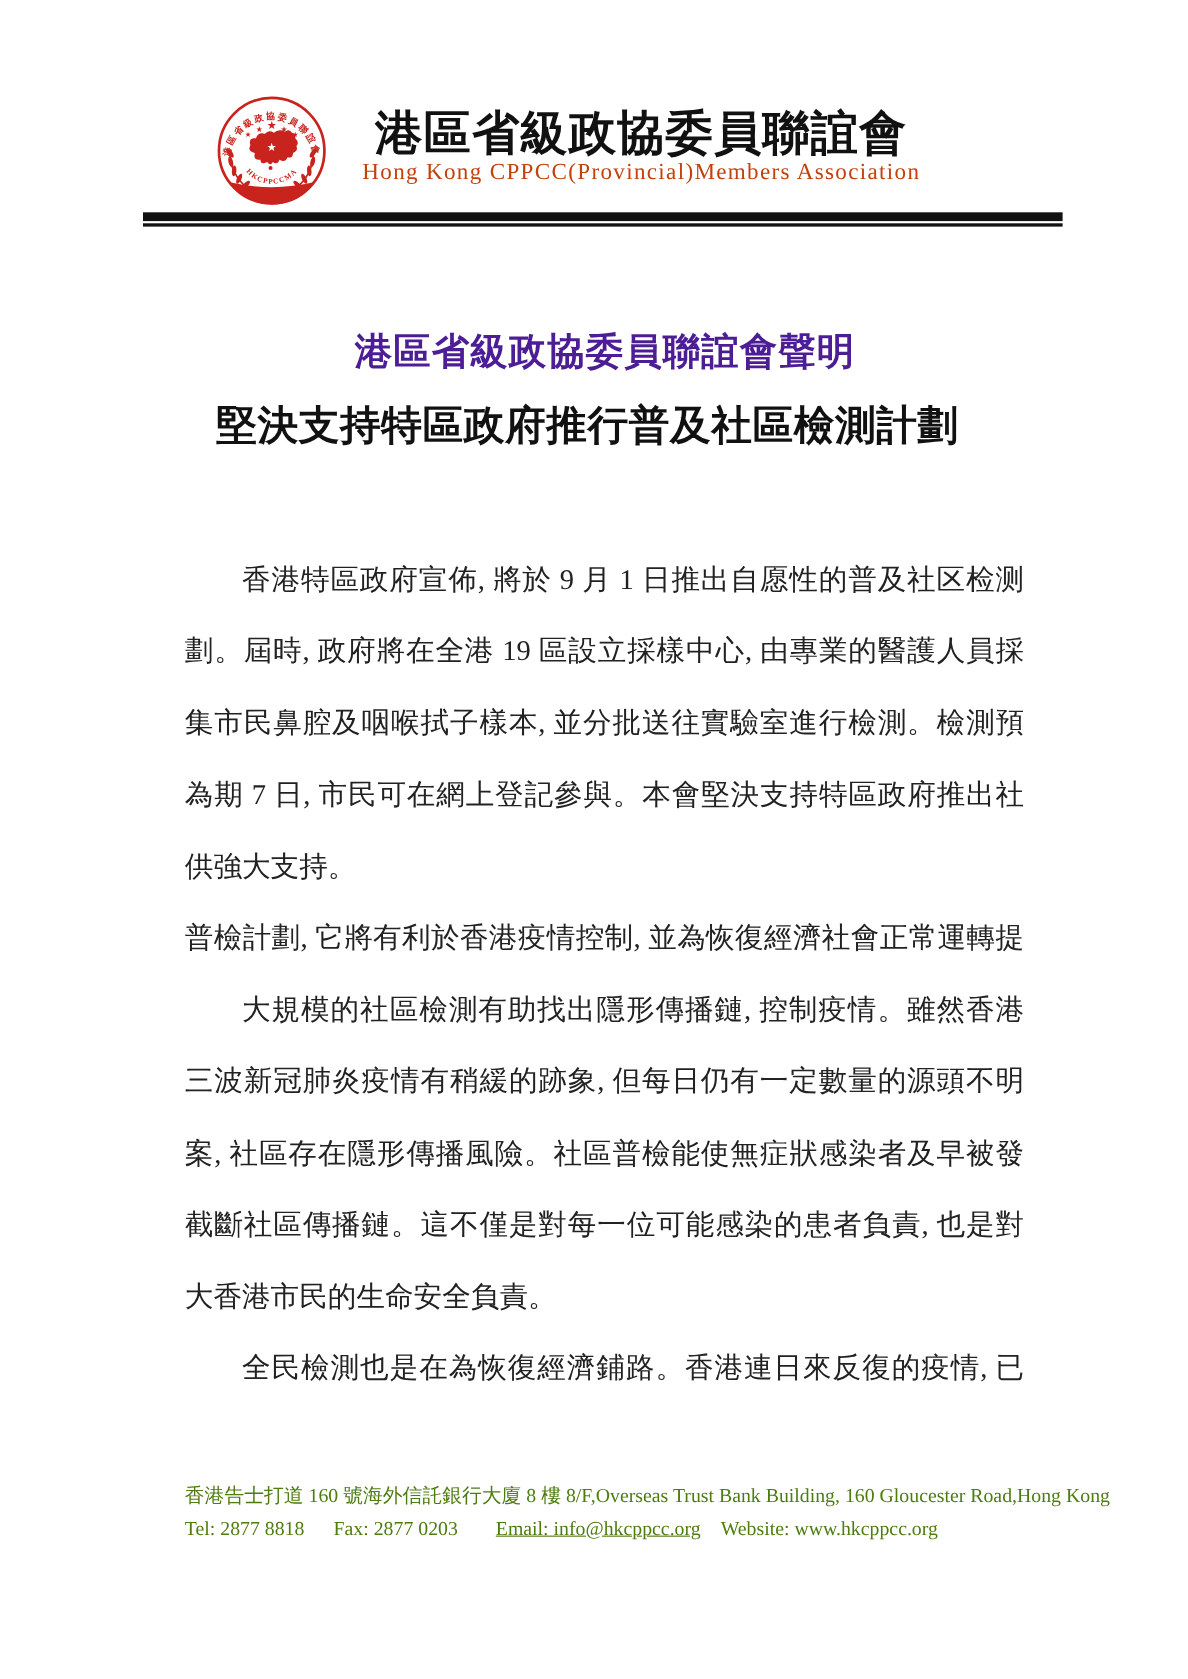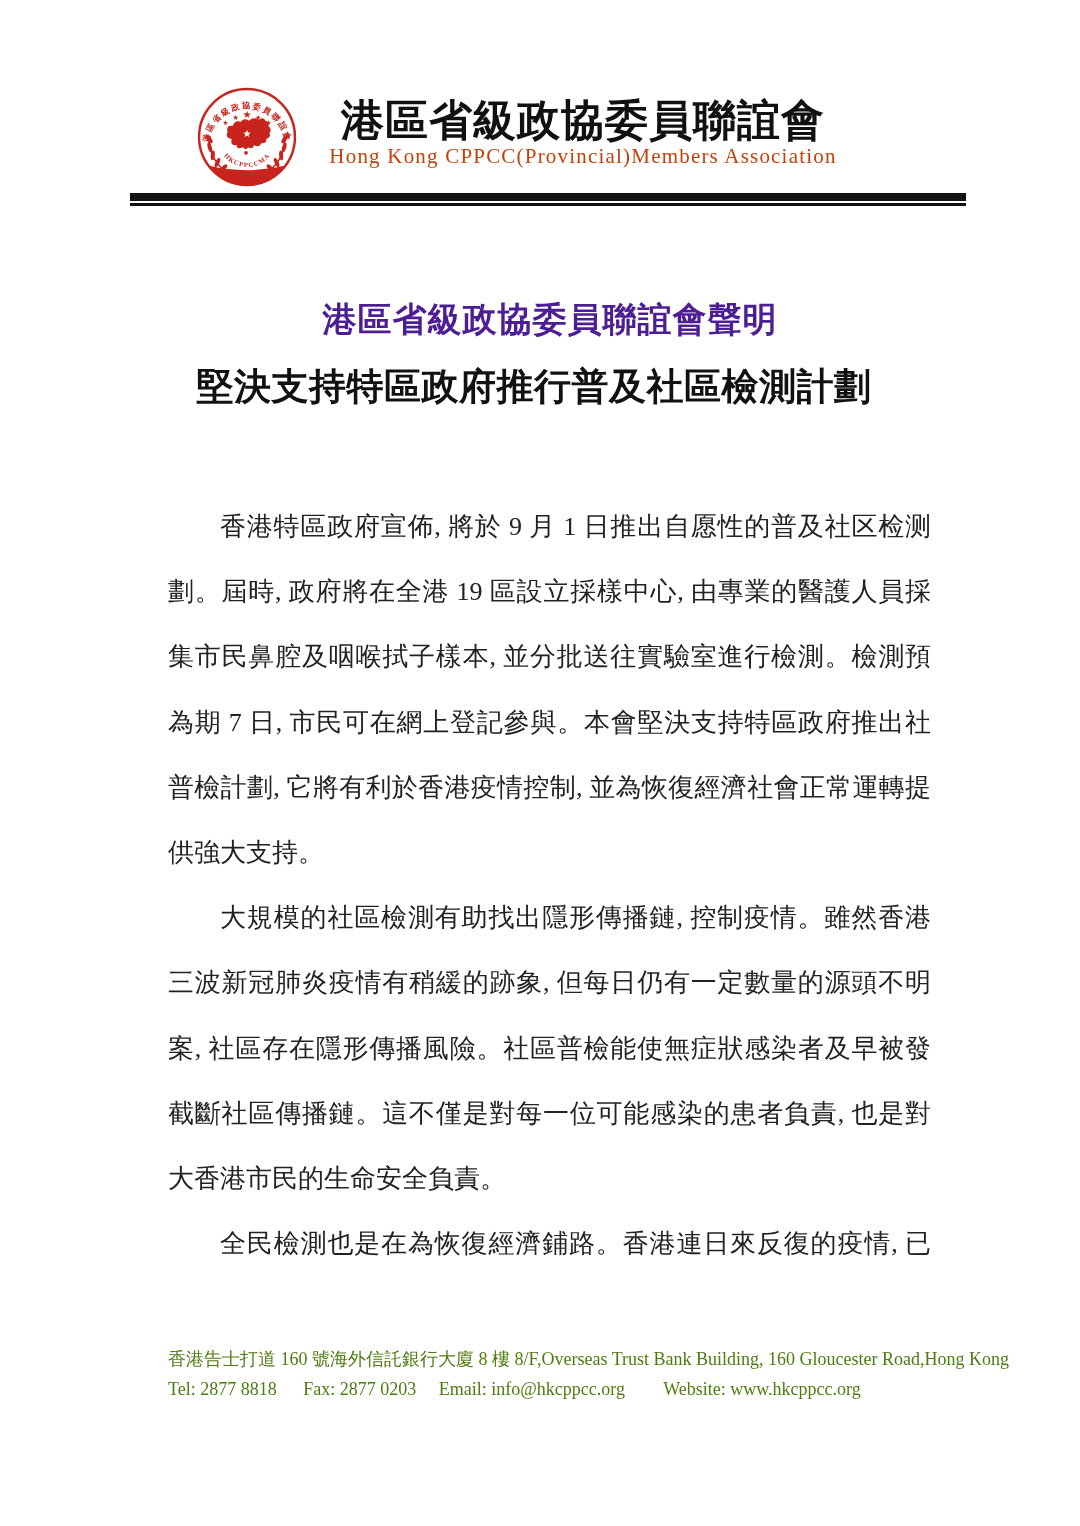--- a/index.html
+++ b/index.html
@@ -103,22 +103,22 @@
   .footer {
     position: absolute;
     left: 168px;
     top: 1344px;
     width: 770px;
     font-size: 18px;
     color: #4d7c0f;
   }
   .f-line { line-height: 30px; white-space: nowrap; }
   .contacts span:nth-child(1) { margin-right: 22px; }
-  .contacts span:nth-child(2) { margin-right: 18px; }
-  .contacts span:nth-child(3) { margin-right: 34px; }
+  .contacts span:nth-child(2) { margin-right: 30px; }
+  .contacts span:nth-child(3) { margin-right: 14px; text-decoration: underline; }
 </style>
 </head>
 <body>
 
 <div class="page">
 
   <svg class="logo" viewBox="0 0 100 100">
     <defs>
       <path id="topArc" d="M 12 60 A 38 38 0 1 1 88 60" fill="none"></path>
       <path id="botArc" d="M 22 58 A 29 29 0 0 0 78 58" fill="none"></path>
@@ -171,22 +171,22 @@
   <div class="rule"></div>
 
   <div class="stmt-title1">港區省級政協委員聯誼會聲明</div>
   <div class="stmt-title2">堅決支持特區政府推行普及社區檢測計劃</div>
 
   <div class="body-text">
     <div class="bl indent">香港特區政府宣佈, 將於 9 月 1 日推出自愿性的普及社区检测計</div>
     <div class="bl">劃。屆時, 政府將在全港 19 區設立採樣中心, 由專業的醫護人員採</div>
     <div class="bl">集市民鼻腔及咽喉拭子樣本, 並分批送往實驗室進行檢測。檢測預計</div>
     <div class="bl">為期 7 日, 市民可在網上登記參與。本會堅決支持特區政府推出社區</div>
+    <div class="bl last">供強大支持。</div>
     <div class="bl">普檢計劃, 它將有利於香港疫情控制, 並為恢復經濟社會正常運轉提</div>
-    <div class="bl last">供強大支持。</div>
     <div class="bl indent">大規模的社區檢測有助找出隱形傳播鏈, 控制疫情。雖然香港第</div>
     <div class="bl">三波新冠肺炎疫情有稍緩的跡象, 但每日仍有一定數量的源頭不明個</div>
     <div class="bl">案, 社區存在隱形傳播風險。社區普檢能使無症狀感染者及早被發現,</div>
     <div class="bl">截斷社區傳播鏈。這不僅是對每一位可能感染的患者負責, 也是對廣</div>
     <div class="bl last">大香港市民的生命安全負責。</div>
     <div class="bl indent">全民檢測也是在為恢復經濟鋪路。香港連日來反復的疫情, 已對</div>
   </div>
 
   <div class="footer">
     <div class="f-line">香港告士打道 160 號海外信託銀行大廈 8 樓 8/F,Overseas Trust Bank Building, 160 Gloucester Road,Hong Kong</div>

